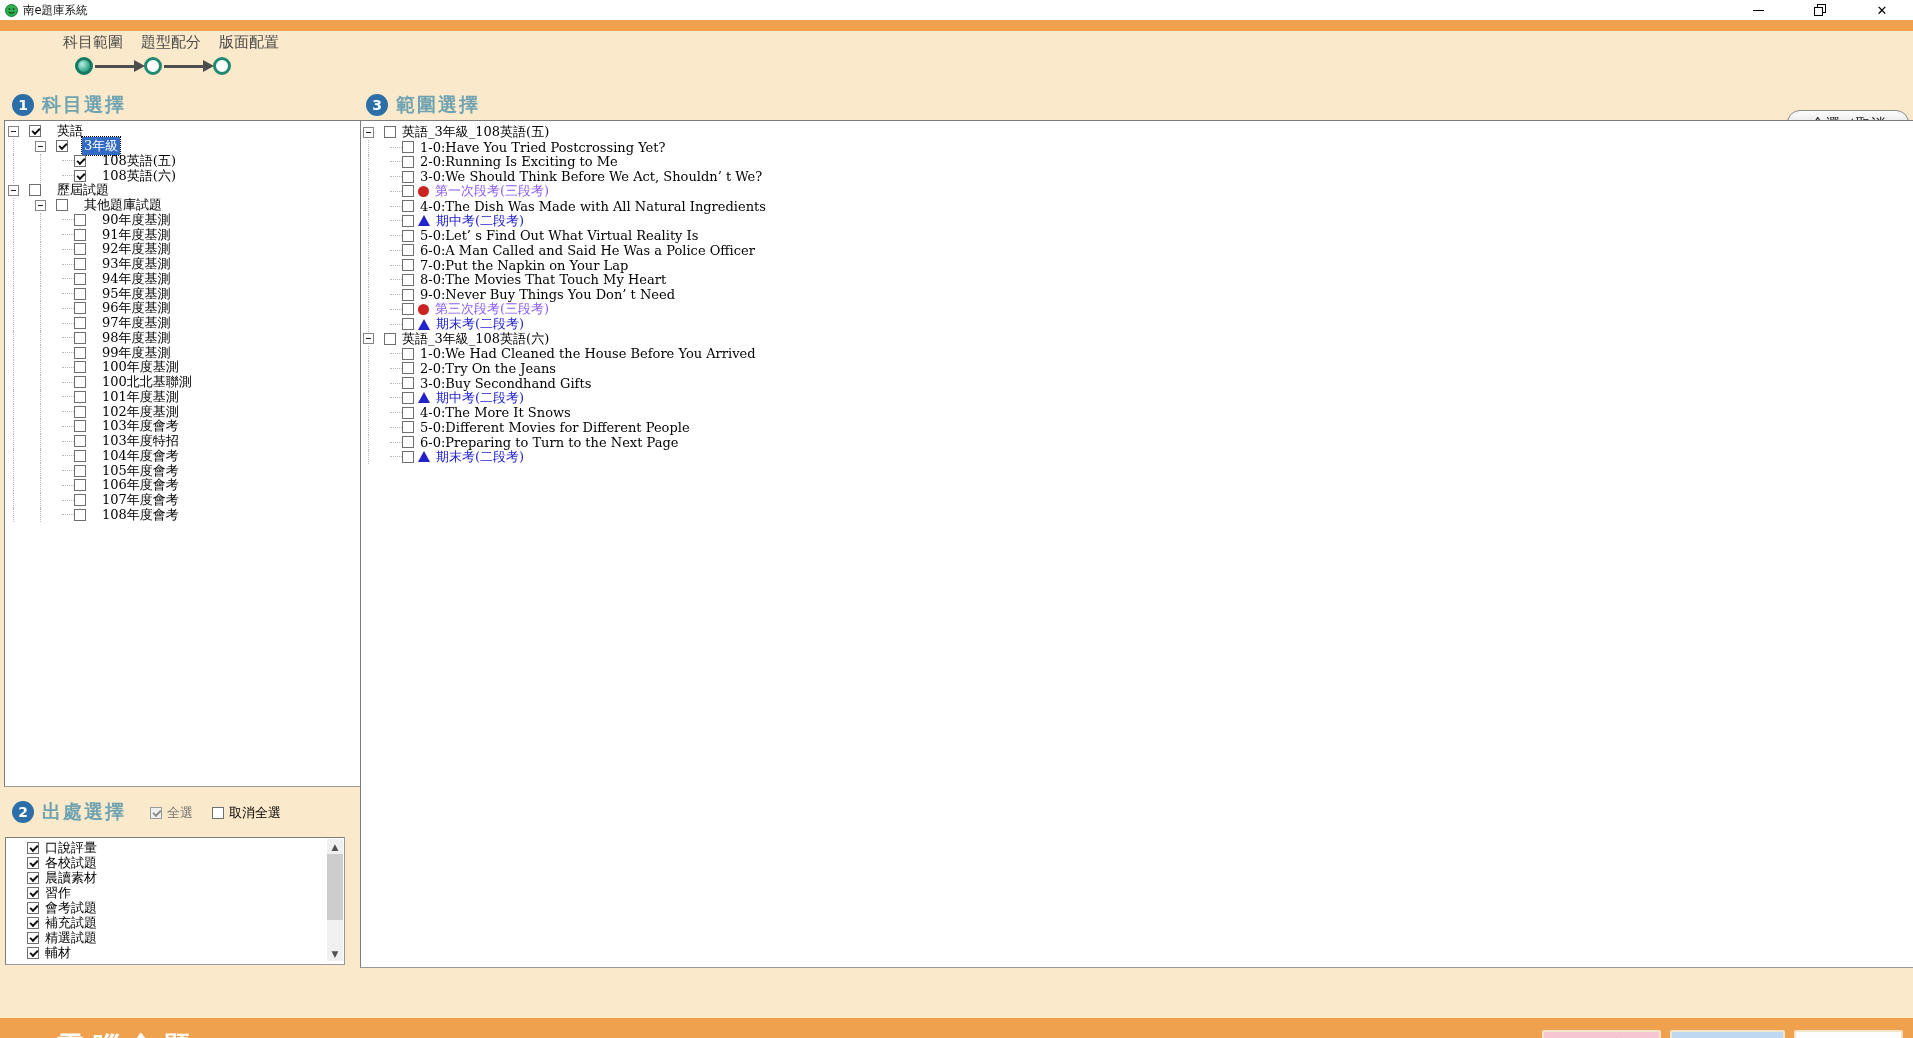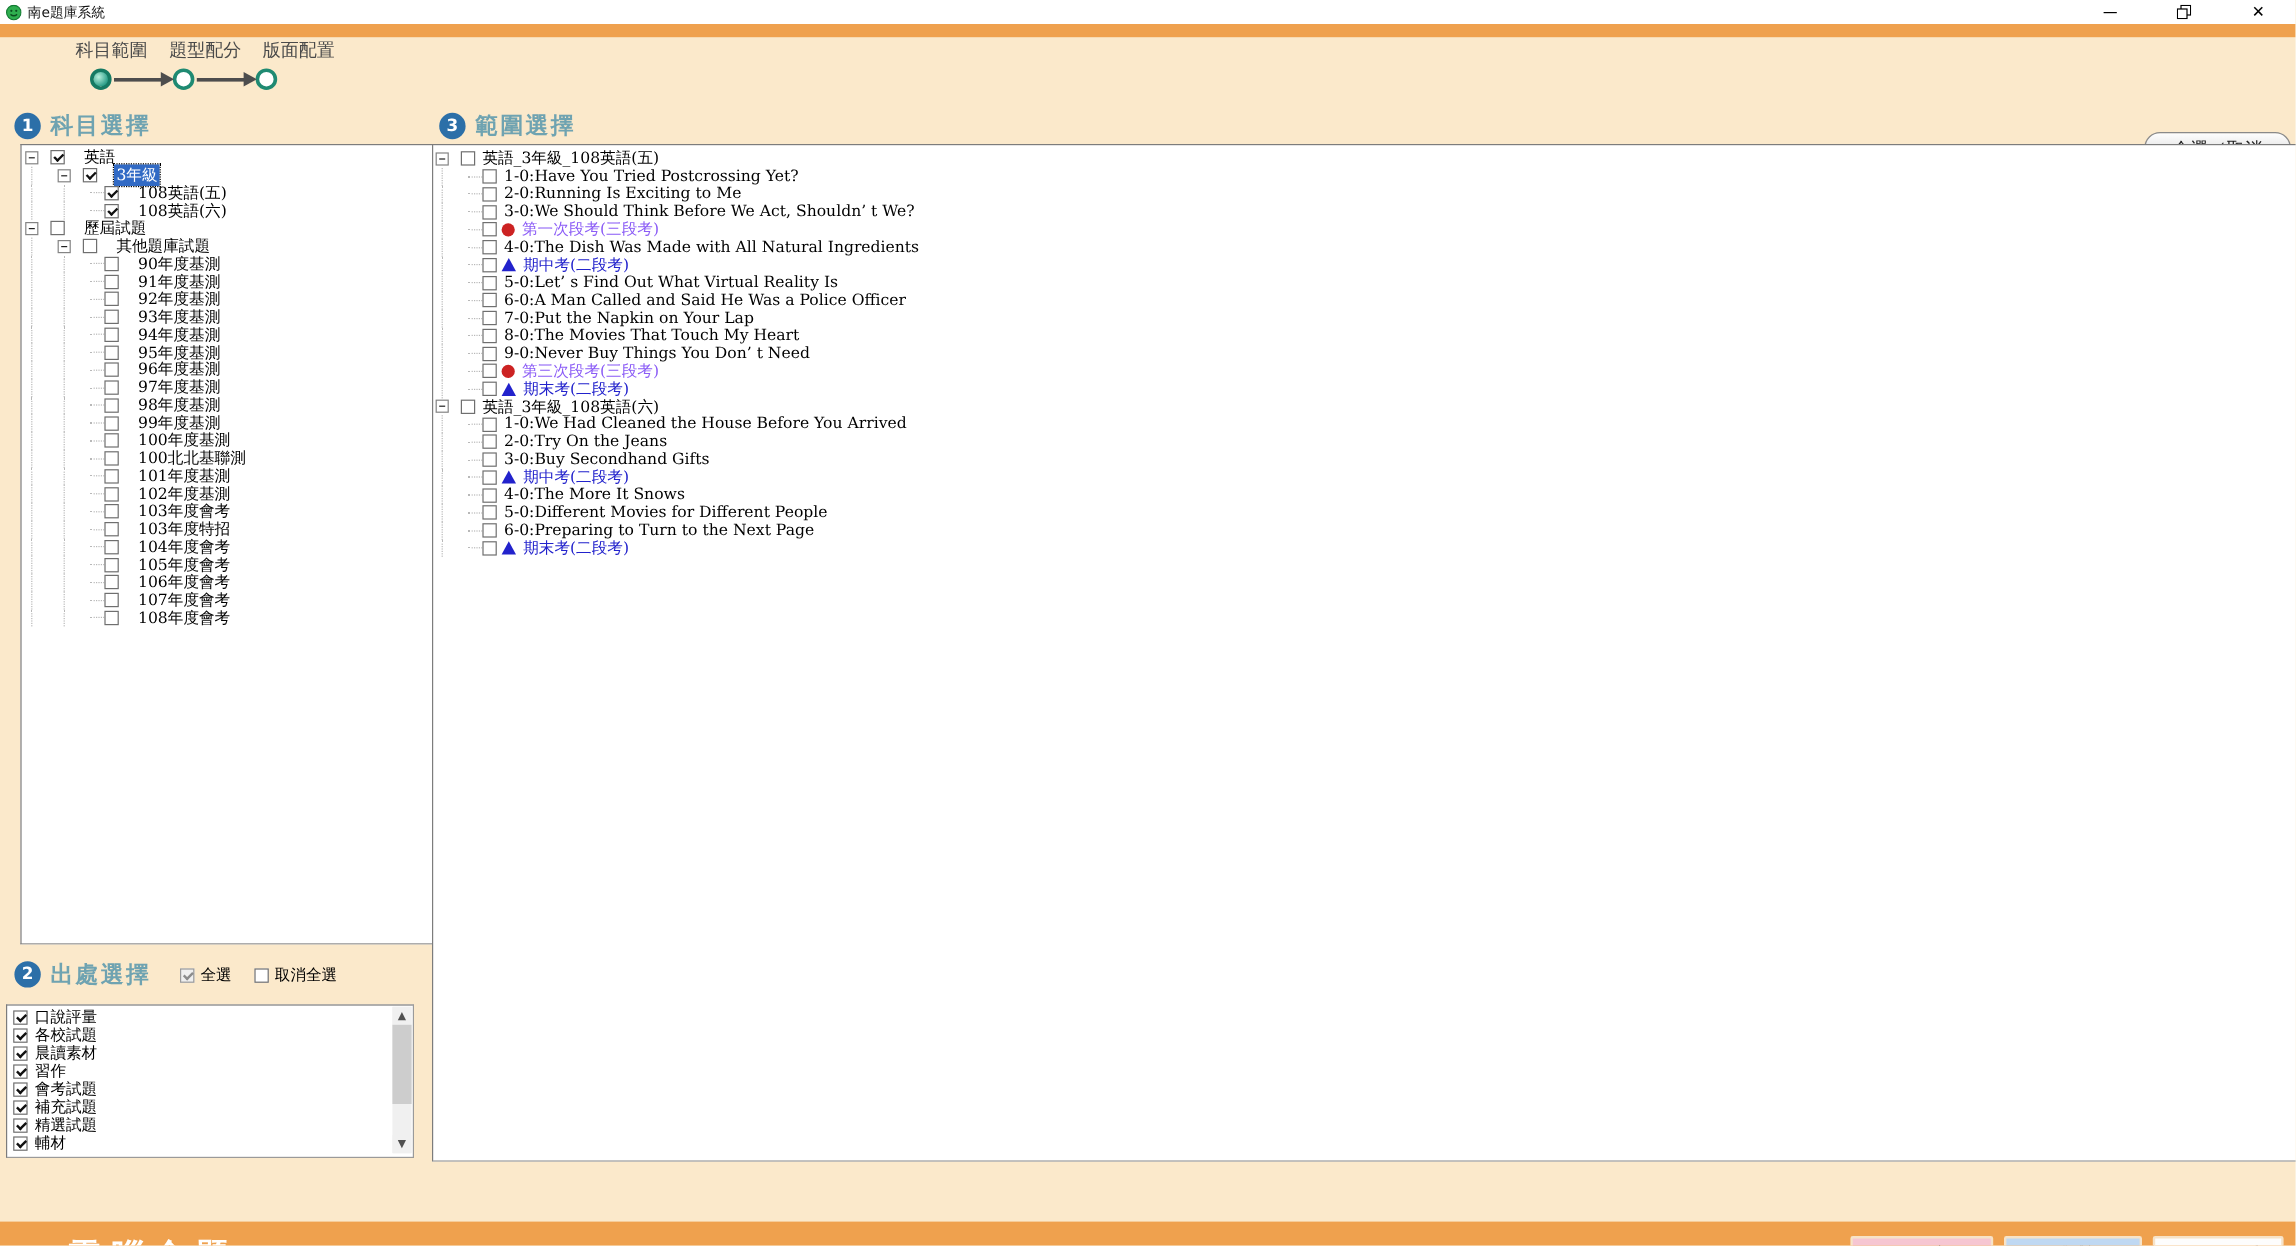--- a/index.html
+++ b/index.html
@@ -33,21 +33,21 @@
     border-left:11px solid #4d4d4d;border-top:6.5px solid transparent;border-bottom:6.5px solid transparent;}
   .step-gap{width:9px;}
   
   .sec-header{position:absolute;display:flex;align-items:center;gap:8px;}
   .num-circle{width:22px;height:22px;border-radius:50%;background:#2c6fa8;color:#fff;
     font-size:14px;font-weight:bold;display:flex;align-items:center;justify-content:center;}
   .sec-title{font-size:19px;font-weight:bold;color:#6fa3b1;letter-spacing:2px;}
   
   .panel{position:absolute;background:#fff;border:1px solid #9a9a9a;
     border-top-color:#7c7c7c;border-left-color:#7c7c7c;box-sizing:border-box;}
-  #subject-tree-panel{left:17px;top:120px;width:383px;height:667px;padding:3px 0 0 3px;overflow:hidden;}
+  #subject-tree-panel{left:4px;top:120px;width:383px;height:667px;padding:3px 0 0 3px;overflow:hidden;}
   #source-list-panel{left:5px;top:837px;width:340px;height:128px;padding:2px 0 0 2px;}
   #range-tree-panel{left:360px;top:120px;width:1696px;height:848px;padding:4px 0 0 2px;overflow:hidden;}
   
   .tree-row{display:flex;align-items:center;height:14.75px;white-space:nowrap;cursor:default;}
   .guide{width:22px;align-self:stretch;border-left:1px dotted #b8b8b8;margin-left:5px;box-sizing:border-box;flex:none;}
   .stub{width:12px;border-top:1px dotted #b8b8b8;flex:none;}
   .expander{width:11px;height:11px;border:1px solid #848484;background:#fff;position:relative;
     box-sizing:border-box;flex:none;}
   .expander::after{content:'';position:absolute;left:2px;top:4px;width:5px;height:1px;background:#222;}
   .cb{width:12px;height:12px;border:1px solid #6f6f6f;background:#fff;position:relative;
@@ -63,23 +63,23 @@
   .tree-label.red{color:#8b5cf6;}
   .tree-label.blue{color:#2222cc;}
   .marker-circle{width:11px;height:11px;border-radius:50%;background:#cc2222;margin-left:4px;flex:none;}
   .marker-triangle{width:0;height:0;border-left:6px solid transparent;border-right:6px solid transparent;
     border-bottom:11px solid #2222cc;margin-left:4px;flex:none;}
   .exp-gap{width:10px;flex:none;}
   
   #source-header{left:12px;top:799px;}
   .sel-ctrl{position:absolute;top:804px;display:flex;align-items:center;gap:5px;
     font-family:"DejaVu Serif","Liberation Serif",serif;font-size:13px;}
-  #select-all-ctrl{left:150px;color:#000000;}
+  #select-all-ctrl{left:150px;color:#737373;}
   #deselect-all-ctrl{left:212px;color:#000;}
-  .list-row{display:flex;align-items:center;height:15px;margin-left:3px;}
+  .list-row{display:flex;align-items:center;height:15px;margin-left:19px;}
   .list-row .tree-label{margin-left:4px;}
   
   .vscroll{position:absolute;right:1px;top:1px;width:16px;height:122px;background:#f0f0f0;}
   .vs-arrow{position:absolute;left:0;width:16px;height:15px;display:flex;align-items:center;
     justify-content:center;font-size:9px;color:#505050;background:#f0f0f0;}
   .vs-up{top:0;}
   .vs-down{bottom:0;}
   .vs-thumb{position:absolute;left:0;top:15px;width:16px;height:66px;background:#cdcdcd;}
   
   .pill-btn{position:absolute;left:1787px;top:110px;width:120px;height:26px;border-radius:13px;

